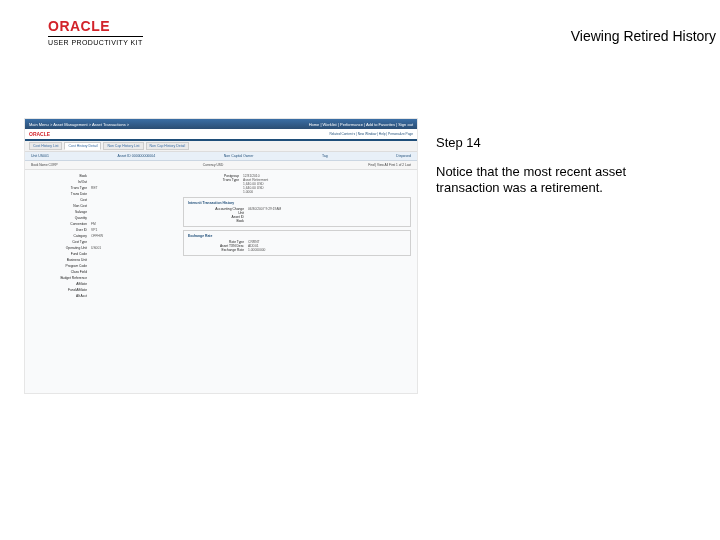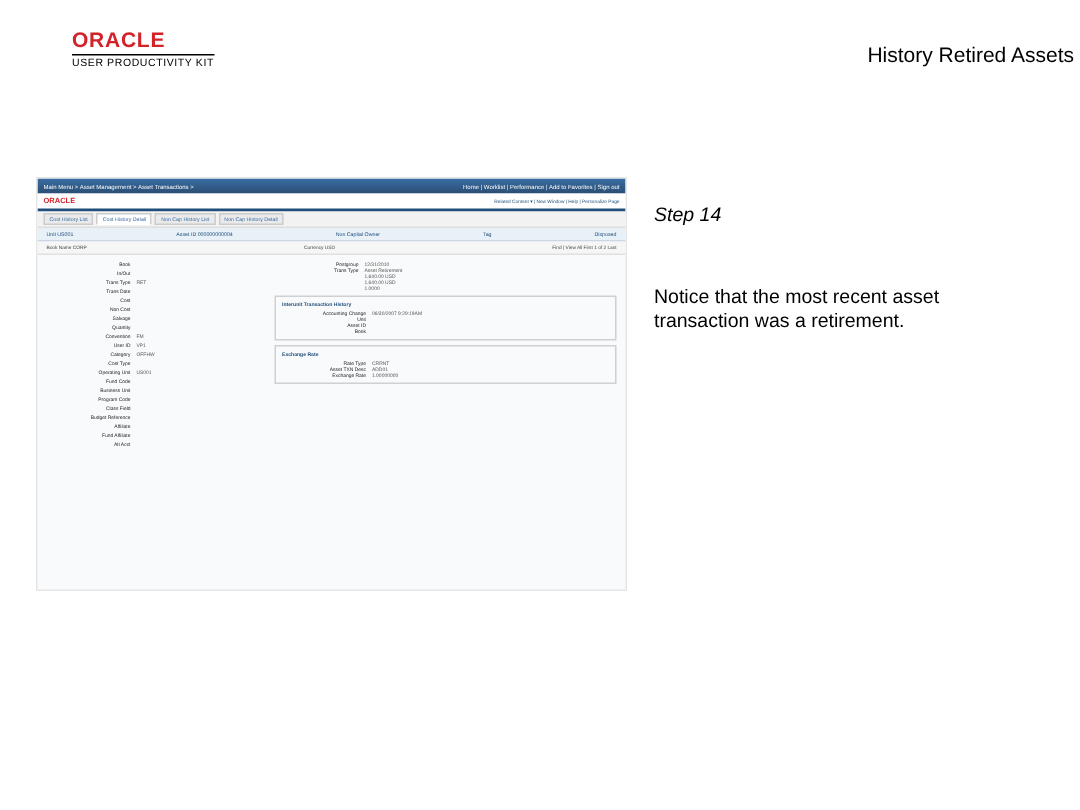--- a/index.html
+++ b/index.html
@@ -24,34 +24,34 @@
   .app-bar3 span{font-size:3.2px;color:#444;}
   .app-body{display:flex;height:calc(100% - 52px);}
   .leftcol{width:140px;padding:4px 6px;display:flex;flex-direction:column;gap:2px;}
   .kv{display:flex;gap:4px;align-items:center;}
   .kv .k{width:56px;text-align:right;font-size:3.3px;color:#222;}
   .kv .v{font-size:3.3px;color:#555;}
   .rightcol{flex:1;padding:4px 6px;display:flex;flex-direction:column;gap:3px;}
   .panel{border:1px solid #d0d0d0;padding:3px 4px;}
   .panel-title{font-size:3.4px;color:#1f4e79;font-weight:bold;margin-bottom:2px;}
   
-  .step{position:absolute;top:135px;left:436px;font-size:13px;font-style:italic;}
-  .note{position:absolute;top:190px;left:436px;width:240px;font-size:13px;line-height:1.25;}
+  .step{position:absolute;top:135px;left:436px;font-size:13px;}
+  .note{position:absolute;top:164px;left:436px;width:240px;font-size:13px;line-height:1.25;}
 </style>
 </head>
 <body>
 
 <div class="page">
 
   <div class="brand">
     <div class="brand-logo">ORACLE</div>
     <div class="brand-sub">USER PRODUCTIVITY KIT</div>
   </div>
 
-  <div class="title">History Retired Assets</div>
+  <div class="title">Viewing Retired History</div>
 
   <div class="step">Step 14</div>
   <div class="note">Notice that the most recent asset transaction was a retirement.</div>
 
   <div class="screenshot">
     <div class="app-topbar">
       <span>Main Menu  &gt;  Asset Management  &gt;  Asset Transactions  &gt;</span>
       <span>Home | Worklist | Performance | Add to Favorites | Sign out</span>
     </div>
     <div class="app-logo-row">

